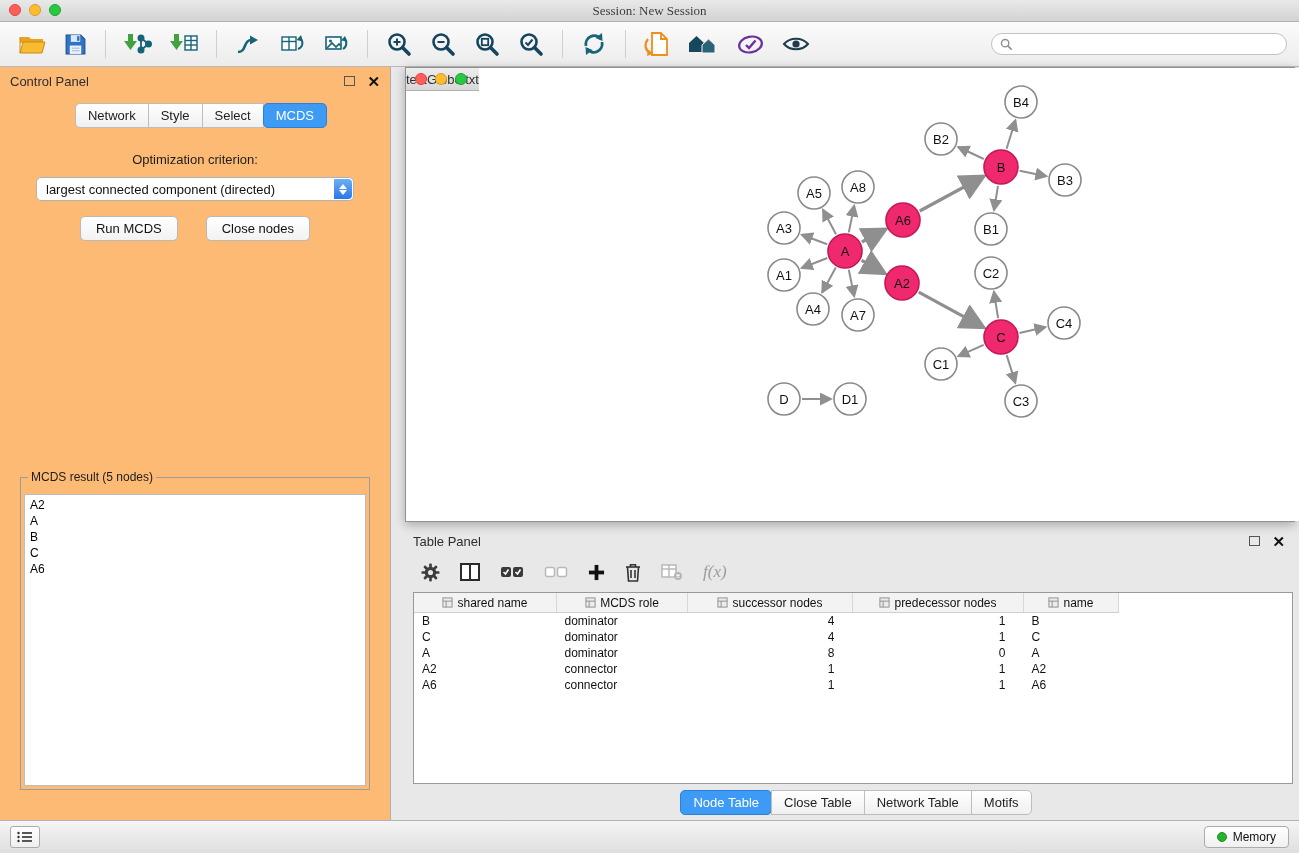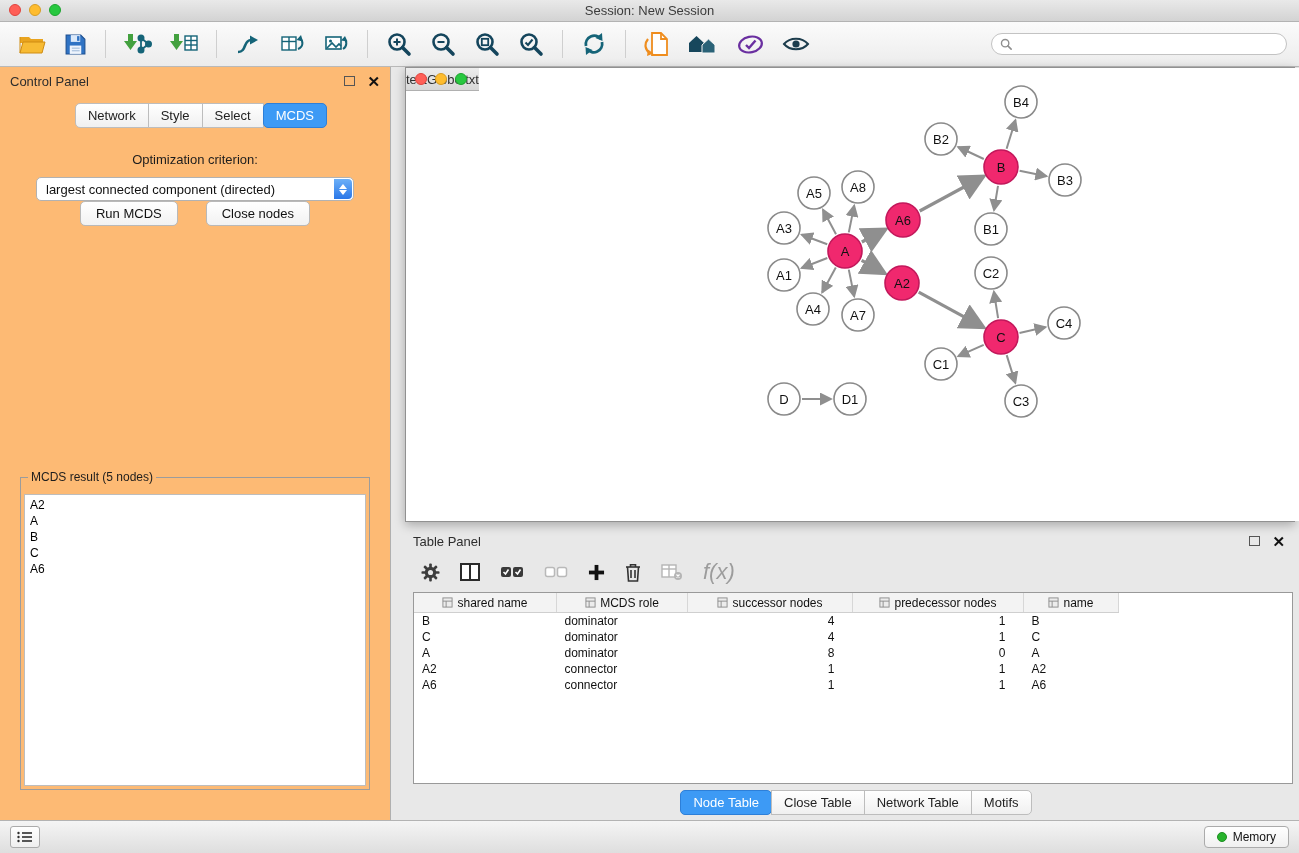--- a/index.html
+++ b/index.html
@@ -8,21 +8,21 @@
   .app{width:1299px;height:853px;display:flex;flex-direction:column;position:relative;}
 
   
   .titlebar{height:21px;background:linear-gradient(#e9e9e9,#d3d3d3);border-bottom:1px solid #b3b3b3;
             position:relative;display:flex;align-items:center;flex:0 0 auto;}
   .lights{position:absolute;left:9px;top:4px;display:flex;gap:8px;}
   .light{width:12px;height:12px;border-radius:50%;}
   .light.red{background:#ff5f57;border:1px solid #e0443e;box-sizing:border-box;}
   .light.yellow{background:#febc2e;border:1px solid #d89e24;box-sizing:border-box;}
   .light.green{background:#28c840;border:1px solid #1da52f;box-sizing:border-box;}
-  .titlebar .title{width:100%;text-align:center;font-size:13px;color:#3c3c3c;}
+  .titlebar .title{width:100%;text-align:center;font-size:13px;color:#3c3c3c;font-family:Liberation Serif, serif;}
 
   
   .toolbar{height:44px;flex:0 0 auto;background:linear-gradient(#fbfbfb,#ececec);border-bottom:1px solid #b9b9b9;
            display:flex;align-items:center;padding:0 12px;gap:6px;}
   .tbtn{background:none;border:none;padding:2px 6px;display:flex;align-items:center;justify-content:center;cursor:default;}
   .tb-sep{width:1px;height:28px;background:#cfcfcf;margin:0 6px;flex:0 0 auto;}
   .search-wrap{margin-left:auto;display:flex;align-items:center;}
   .search-box{width:296px;height:22px;border:1px solid #c3c3c3;border-radius:12px;background:#fff;
               display:flex;align-items:center;padding:0 8px;box-sizing:border-box;gap:5px;}
   .search-box input{border:none;outline:none;flex:1;font-size:12px;font-family:"Liberation Sans",sans-serif;background:transparent;}
@@ -44,21 +44,21 @@
   .seg .tab:last-child{border-top-right-radius:5px;border-bottom-right-radius:5px;}
   .seg .tab.active{background:var(--accent,#3d9af5);border-color:#2d7fd8;color:#fff;border-radius:5px;}
   .opt-label{text-align:center;font-size:13px;color:#1d1d1d;margin-top:24px;}
   .mac-select{width:318px;height:24px;margin:10px auto 0;background:#fff;border:1px solid #b2b2b2;border-radius:5px;
               position:relative;display:flex;align-items:center;font-size:13px;color:#111;padding-left:9px;box-sizing:border-box;}
   .mac-select .stepper{position:absolute;right:1px;top:1px;bottom:1px;width:18px;border-radius:0 4px 4px 0;
               background:linear-gradient(#6cb0f8,#2a77e8);display:flex;flex-direction:column;align-items:center;
               justify-content:center;gap:1px;color:#fff;}
   .stepper .tri-up{width:0;height:0;border-left:4px solid transparent;border-right:4px solid transparent;border-bottom:5px solid #fff;}
   .stepper .tri-dn{width:0;height:0;border-left:4px solid transparent;border-right:4px solid transparent;border-top:5px solid #fff;}
-  .btn-row{display:flex;gap:28px;justify-content:center;}
+  .btn-row{display:flex;gap:28px;justify-content:center;margin-top:15px;}
   .mac-btn{background:linear-gradient(#ffffff,#f2f2f2);border:1px solid #b9b9b9;border-radius:5px;
            font-size:13px;color:#111;padding:4px 15px;font-family:"Liberation Sans",sans-serif;}
   .result-fieldset{position:absolute;left:8px;right:8px;top:391px;bottom:18px;border:1px solid #9c9c9c;
                    margin:12px;padding:3px;box-sizing:border-box;}
   .result-fieldset legend{font-size:12px;color:#1d1d1d;padding:0 3px;margin-left:4px;}
   .result-list{background:#fff;border:1px solid #bdbdbd;position:absolute;left:3px;right:3px;top:10px;bottom:3px;
                overflow:auto;font-size:12px;line-height:16px;padding:2px 5px;box-sizing:border-box;}
   .result-item{height:16px;}
 
   
@@ -80,21 +80,21 @@
   .node.mcds{fill:var(--mcds-fill,#f0286e);stroke:var(--mcds-stroke,#c2185b);}
   .node-label{font-size:13px;text-anchor:middle;fill:#111;font-family:"Liberation Sans",sans-serif;}
 
   
   .tp-gap{height:6px;flex:0 0 auto;}
   .table-panel{flex:1;display:flex;flex-direction:column;min-height:0;}
   .tp-header{height:26px;flex:0 0 auto;display:flex;align-items:center;font-size:13px;color:#2d2d2d;padding:0 10px 0 8px;}
   .tp-header .spacer{flex:1;}
   .tp-toolbar{height:36px;flex:0 0 auto;display:flex;align-items:center;gap:20px;padding:0 16px;}
   .tp-btn{background:none;border:none;padding:0;display:flex;align-items:center;cursor:default;}
-  .fx{font-family:Liberation Sans, sans-serif;font-style:italic;font-size:22px;color:#9c9c9c;}
+  .fx{font-family:Liberation Serif, serif;font-style:italic;font-size:17px;color:#9c9c9c;}
   .tp-tablebox{flex:1;border:1px solid #999;background:#fff;margin:2px 2px 0 8px;overflow:hidden;min-height:0;}
   table.data{border-collapse:collapse;table-layout:fixed;width:100%;font-size:12px;color:#111;}
   table.data th{height:19px;background:#f3f3f3;border-right:1px solid #d7d7d7;border-bottom:1px solid #cfcfcf;
                 font-weight:normal;font-size:12px;padding:0 4px;white-space:nowrap;overflow:hidden;}
   table.data th .hlab{vertical-align:middle;margin-left:4px;}
   table.data th svg{vertical-align:middle;}
   table.data th.filler{background:#fff;border:none;}
   table.data td{height:16px;padding:0 8px;white-space:nowrap;overflow:hidden;}
   table.data td.num{text-align:right;padding-right:18px;}
   .col-0{width:134px}.col-1{width:122px}.col-2{width:156px}.col-3{width:162px}.col-4{width:86px}

